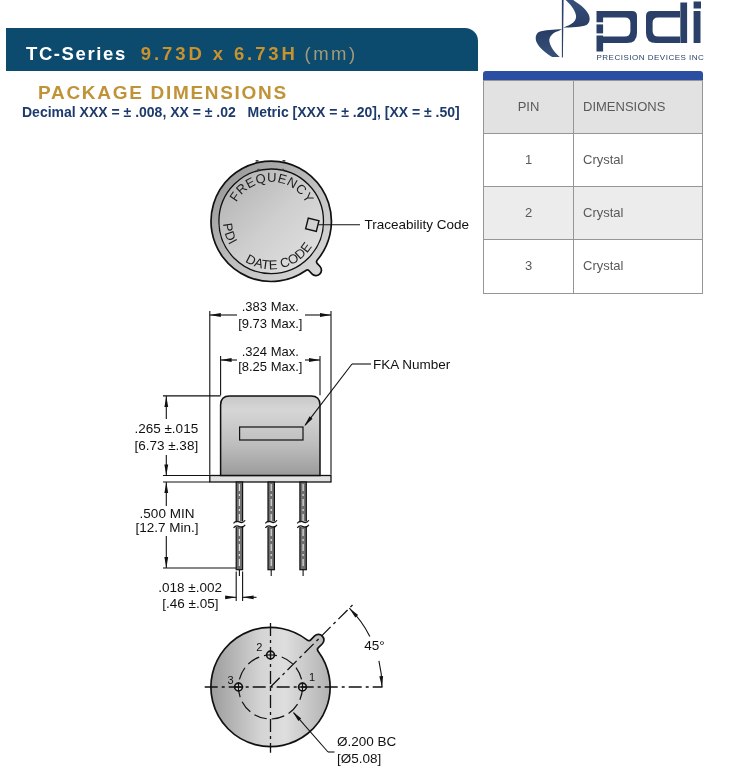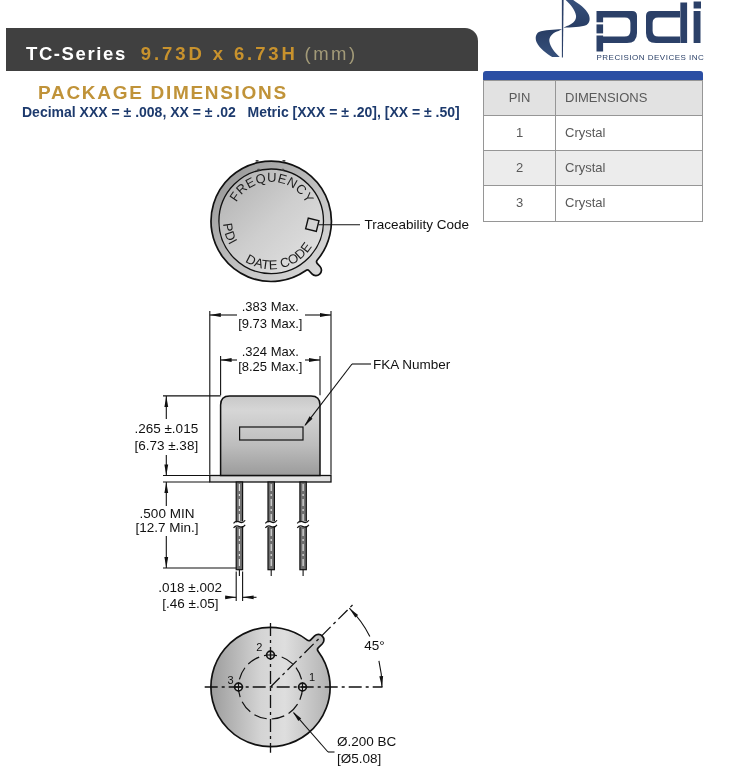--- a/index.html
+++ b/index.html
@@ -1,21 +1,21 @@
 <!DOCTYPE html>
 <html><head><meta charset="utf-8">
 <style>
 html,body{margin:0;padding:0;}
 body{width:753px;height:770px;position:relative;background:#fff;font-family:"Liberation Sans",sans-serif;overflow:hidden;}
-.banner{position:absolute;left:6px;top:28px;width:472px;height:43px;background:#404040;border-radius:0 13px 0 0;}
+.banner{position:absolute;left:6px;top:28px;width:472px;height:43px;background:#0c4a6e;border-radius:0 13px 0 0;}
 .banner .t{position:absolute;left:20px;top:2.5px;line-height:46px;font-size:18.5px;font-weight:bold;color:#fff;letter-spacing:1.6px;white-space:nowrap;}
 .pkg{position:absolute;left:22px;top:82px;font-size:19px;font-weight:bold;color:#c09339;letter-spacing:1.7px;margin-left:16px;}
 .tol{position:absolute;left:22px;top:104px;font-size:14px;font-weight:bold;color:#1d3a6d;}
 table.pins{position:absolute;left:483px;top:79.5px;border-collapse:collapse;width:220px;font-size:13px;color:#595959;}
-table.pins td{border:1px solid #969696;padding:8px;height:18.3px;line-height:18.3px;}
+table.pins td{border:1px solid #969696;padding:17px;height:18.3px;line-height:18.3px;}
 table.pins td.c1{width:55px;text-align:center;}
 table.pins td.c2{padding-left:9px;}
 tr.hdr td{background:#e2e2e2;color:#5a5a5a;}
 tr.alt td{background:#ececec;}
 .bluebar{position:absolute;left:483px;top:71px;width:220px;height:9px;background:#2b4ea3;border-radius:3px 3px 0 0;}
 </style></head>
 <body>
 <div class="banner">
     <div class="t">TC-Series<span style="display:inline-block;width:14px"></span><span style="color:#c8922d;letter-spacing:2.9px">9.73D x 6.73H</span> <span style="color:#a29a78;font-weight:normal;letter-spacing:2.5px">(mm)</span></div>
   </div>

